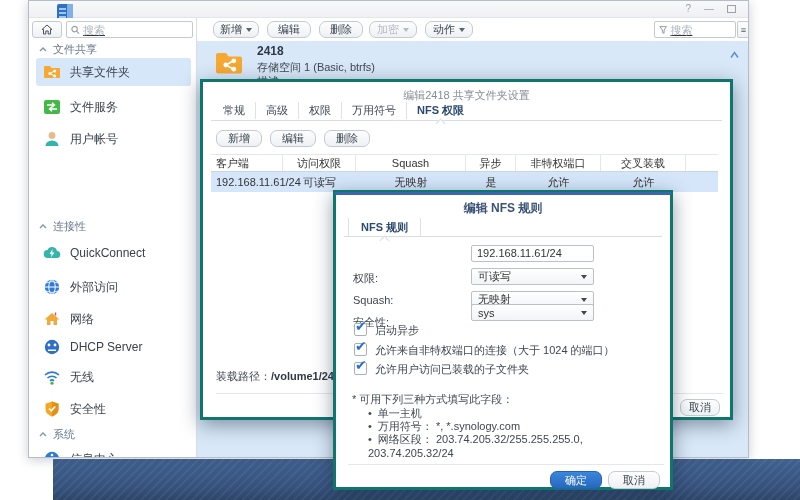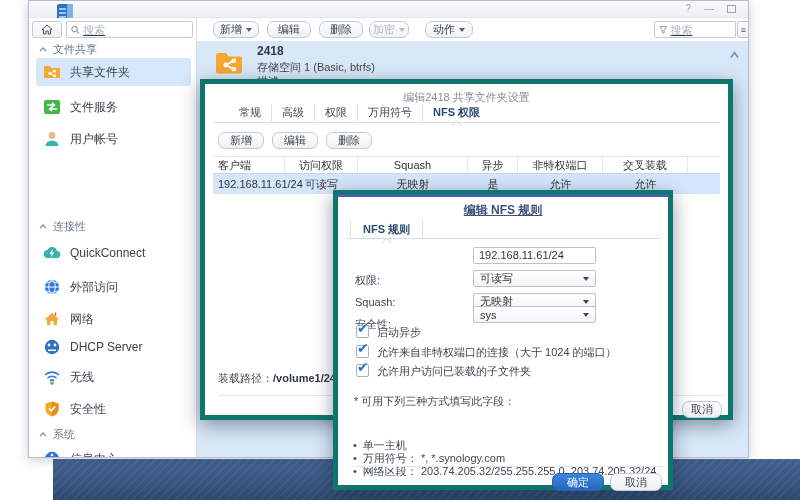--- a/index.html
+++ b/index.html
@@ -56,61 +56,61 @@
     background:linear-gradient(#fdfdfd,#eef1f4); border:1px solid #c3cad2; border-radius:2px 0 0 2px;
     font-size:9px; color:#4a5560; display:flex; align-items:center; justify-content:center; }
   .content { position:absolute; left:168px; top:40px; width:553px; height:418px; background:#d9e8f8; }
   .folder-icon { position:absolute; left:17px; top:7px; width:30px; height:30px; }
   .fi-name { position:absolute; left:60px; top:3px; font-size:12px; font-weight:bold; color:#2f3944; }
   .fi-sub { position:absolute; left:60px; top:19px; font-size:11px; color:#3f4750;text-align:right; }
   .fi-desc { position:absolute; left:60px; top:33px; font-size:11px; color:#3f4750; }
   .collapse-arrow { position:absolute; right:11px; top:10px; }
 
   
-  .dialog { position:absolute; background:#fff; border:5px solid #0f766e; box-shadow:0 5px 18px rgba(20,35,60,.45); }
+  .dialog { position:absolute; background:#fff; border:3px solid #0f766e; box-shadow:0 5px 18px rgba(20,35,60,.45); }
   .dlg-title { position:absolute; left:0; right:0; text-align:center; font-size:11px; color:#868d96; }
   .d1 { left:200px; top:79px; width:533px; height:341px; z-index:5; }
-  .d1-tabs { position:absolute; left:24px; top:20px; display:flex; }
+  .d1-tabs { position:absolute; left:10px; top:20px; display:flex; }
   .d1-tab { padding:0 10px; font-size:11px; color:#3c4754; line-height:17px; border-right:1px solid #dde2e7; cursor:pointer; position:relative; }
   .d1-tab:last-child { border-right:none; }
   .d1-tab.active { font-weight:bold; color:#2b4a70; }
   .tab-divider { position:absolute; left:8px; right:8px; height:1px; background:#d9dee3; }
   .notch { position:absolute; bottom:-8px; left:50%; margin-left:-4px; width:7px; height:7px; background:#fff;
     border-left:1px solid #d9dee3; border-top:1px solid #d9dee3; transform:rotate(45deg); z-index:2; }
   .d1-table { position:absolute; left:8px; top:72px; width:507px; }
   .d1-thead { display:flex; height:18px; border-top:1px solid #e3e8ed; border-bottom:1px solid #ccd4dc; }
   .d1-th { font-size:11px; color:#333; line-height:17px; text-align:center; border-right:1px solid #e3e8ed; }
   .d1-th:last-child { border-right:none; }
   .d1-row { display:flex; height:20px; background:#d6e6fa; cursor:pointer; }
   .d1-td { font-size:11px; color:#333; line-height:20px; text-align:center; }
   .c0{width:72px; text-align:left; padding-left:5px;} .c1{width:73px;} .c2{width:110px;} .c3{width:50px;} .c4{width:85px;} .c5{width:85px;} .c6{flex:1;}
   .mount { position:absolute; left:13px; top:287px; font-size:11px; color:#3f4750; }
   .mount b { color:#2f3944; }
   .d1-sep { position:absolute; left:13px; top:311px; width:507px; height:1px; background:#e4e8ec; }
   .d1-cancel { left:477px; top:317px; width:40px; }
 
   .d2 { left:333px; top:190px; width:340px; height:300px; z-index:10; }
   .d2::before { content:""; position:absolute; left:-1px; right:-1px; top:-1px; height:3px; background:#3a67ad; }
-  .d2-title { top:7px; font-weight:bold; font-size:12px; color:#3a5277;text-decoration:underline; }
+  .d2-title { top:7px; font-weight:bold; font-size:12px; color:#3a5277; }
   .d2-tab { position:absolute; left:12px; top:25px; padding:0 12px; height:18px; line-height:18px;
     font-size:11px; font-weight:bold; color:#2b4a70; border-left:1px solid #dde2e7; border-right:1px solid #dde2e7; }
   .form-label { position:absolute; left:17px; font-size:11px; color:#3c4650; }
   .form-ctl { position:absolute; left:135px; width:123px; height:17px; }
   .text-input { width:100%; height:100%; border:1px solid #b9c1c9; border-radius:2px; font-size:11px;
     color:#333; padding:0 5px; font-family:inherit; background:#fff; outline:none; }
   .select { width:100%; height:100%; border:1px solid #b9c1c9; border-radius:2px; font-size:11px; color:#333;
     background:linear-gradient(#fff,#f2f4f6); display:flex; align-items:center; justify-content:space-between;
     padding:0 6px; cursor:pointer; }
   .select .caret { border-top-color:#3f4750; }
   .cb-row { position:absolute; left:18px; display:flex; align-items:flex-start; gap:8px; }
   .cb { width:13px; height:13px; border:1px solid #a8b0b8; border-radius:2px; background:#fff; position:relative; flex:0 0 13px; }
   .cb .mark { position:absolute; left:0px; top:-6px; color:#2a6fd0; font-size:14px; font-weight:bold; }
   .cb-label { font-size:11px; color:#3c4650; line-height:14px; }
   .note { position:absolute; left:16px; font-size:11px; color:#3f4750; }
-  .note-item { position:absolute; left:15px; font-size:11px; color:#3f4750;margin-top:30px; }
+  .note-item { position:absolute; left:32px; font-size:11px; color:#3f4750; }
   .note-item::before { content:"•"; margin-right:6px; color:#3f4750; }
   .d2-sep { position:absolute; left:12px; top:271px; width:316px; height:1px; background:#e4e8ec; }
   .btn.primary { background:linear-gradient(#3c86dd,#2767bd); border-color:#2462b4; color:#fff; }
   .d2-ok { left:214px; top:278px; width:52px; height:18px; }
   .d2-cancel { left:272px; top:278px; width:52px; height:18px; }
 </style>
 </head>
 <body>
 
 <div class="screen">
@@ -260,21 +260,21 @@
     <div class="btn" style="left:184px; top:20px; width:46px;">
       <span>新增</span>
         <span class="caret"></span>
     </div>
     <div class="btn" style="left:238px; top:20px; width:44px;">
       <span>编辑</span>
     </div>
     <div class="btn" style="left:290px; top:20px; width:44px;">
       <span>删除</span>
     </div>
-    <div class="btn disabled" style="left:340px; top:20px; width:40px;">
+    <div class="btn disabled" style="left:340px; top:20px; width:48px;">
       <span>加密</span>
         <span class="caret"></span>
     </div>
     <div class="btn" style="left:396px; top:20px; width:48px;">
       <span>动作</span>
         <span class="caret"></span>
     </div>
     <div class="filter-box">
       <svg width="10" height="10" viewBox="0 0 10 10">
         <path d="M1 1 H9 L6 5 V9 L4 8 V5 Z" fill="none" stroke="#8a929b" stroke-width="1.1"></path>

